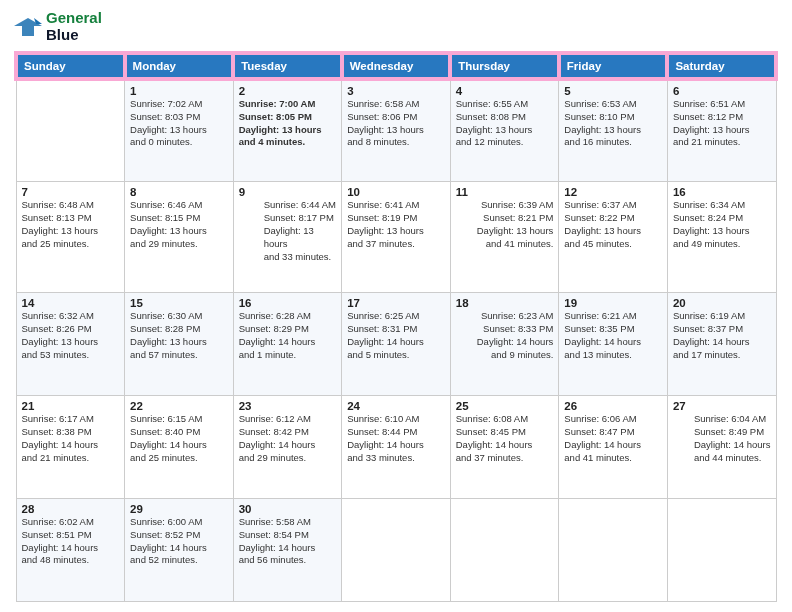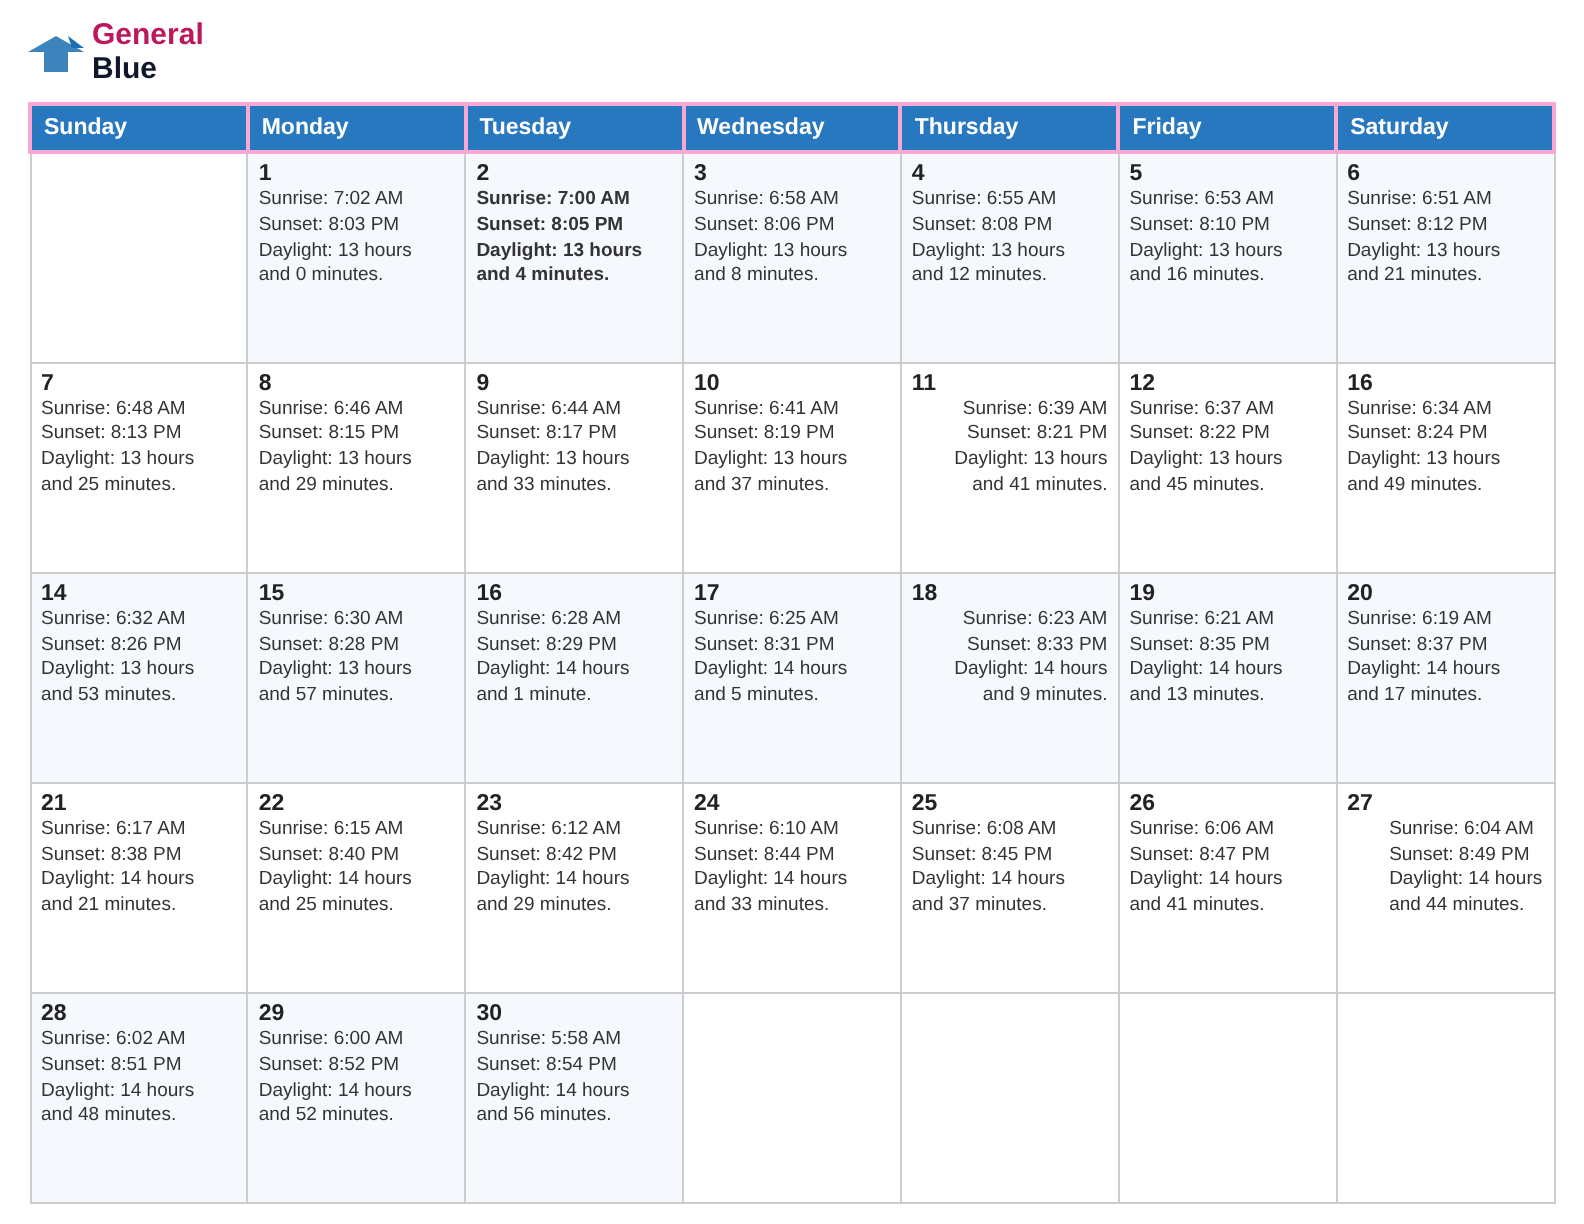--- a/index.html
+++ b/index.html
@@ -29,21 +29,21 @@
       align-items: center;
       gap: 4px;
     }
     .logo-text {
       font-size: 15px;
       font-weight: bold;
       color: #333;
       line-height: 1.1;
     }
     .logo-text span {
-      color: #be185d;
+      color: #15803d;
     }
     .logo-bird {
       width: 28px;
       height: 22px;
     }
     .title-block {
       text-align: right;
     }
     .title-month {
       font-size: 28px;
@@ -60,21 +60,21 @@
       border-collapse: collapse;
       flex: 1;
     }
     .calendar-table thead tr th {
       background-color: #2878c0;
       color: #fff;
       font-size: 11.5px;
       font-weight: bold;
       padding: 5px 6px;
       text-align: left;
-      border: 2px solid #f9a8d4;
+      border: 4px solid #f9a8d4;
     }
     .calendar-table tbody tr td {
       border: 1px solid #ccc;
       vertical-align: top;
       padding: 4px 5px;
       width: calc(100% / 7);
       background: #fff;
       height: 80px;
     }
     .calendar-table tbody tr:nth-child(odd) td {
@@ -188,21 +188,21 @@
           </td>
           <td>
             <span class="day-number">8</span>
             <div class="day-info" style="white-space: pre-line;">Sunrise: 6:46 AM
 Sunset: 8:15 PM
 Daylight: 13 hours
 and 29 minutes.</div>
           </td>
           <td>
             <span class="day-number">9</span>
-            <div class="day-info" style="white-space: pre-line;">Sunrise: 6:44 AM
+            <div class="day-info" style="white-space: pre-line; margin-left: 25px;">Sunrise: 6:44 AM
 Sunset: 8:17 PM
 Daylight: 13 hours
 and 33 minutes.</div>
           </td>
           <td>
             <span class="day-number">10</span>
             <div class="day-info" style="white-space: pre-line;">Sunrise: 6:41 AM
 Sunset: 8:19 PM
 Daylight: 13 hours
 and 37 minutes.</div>

